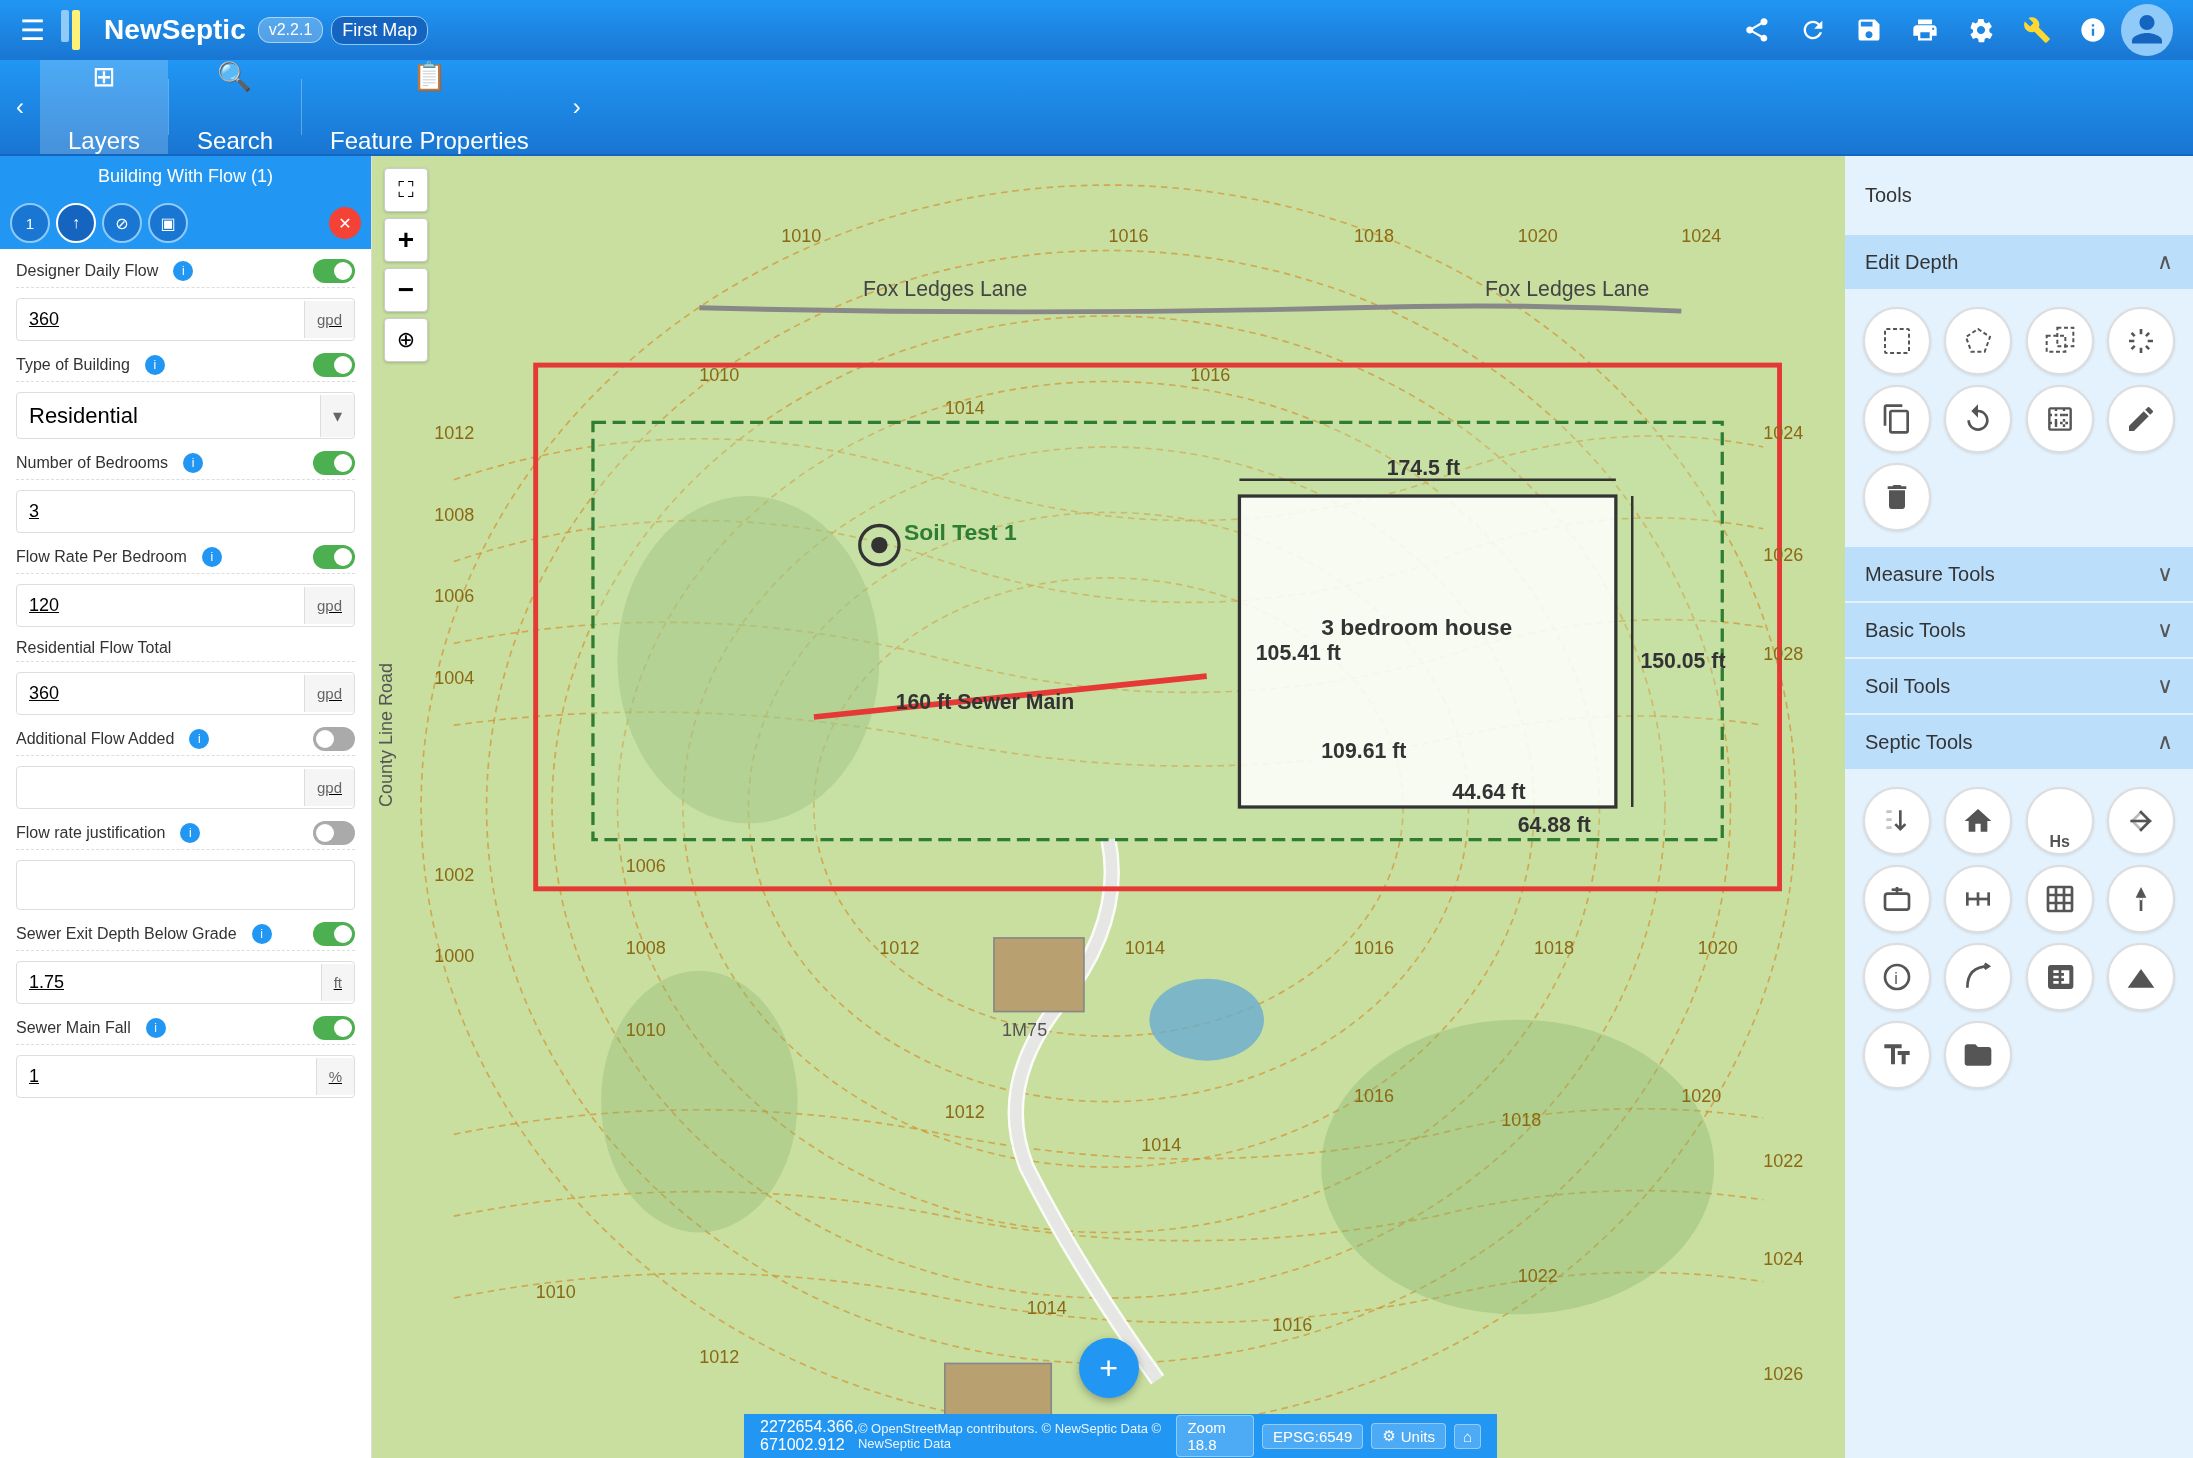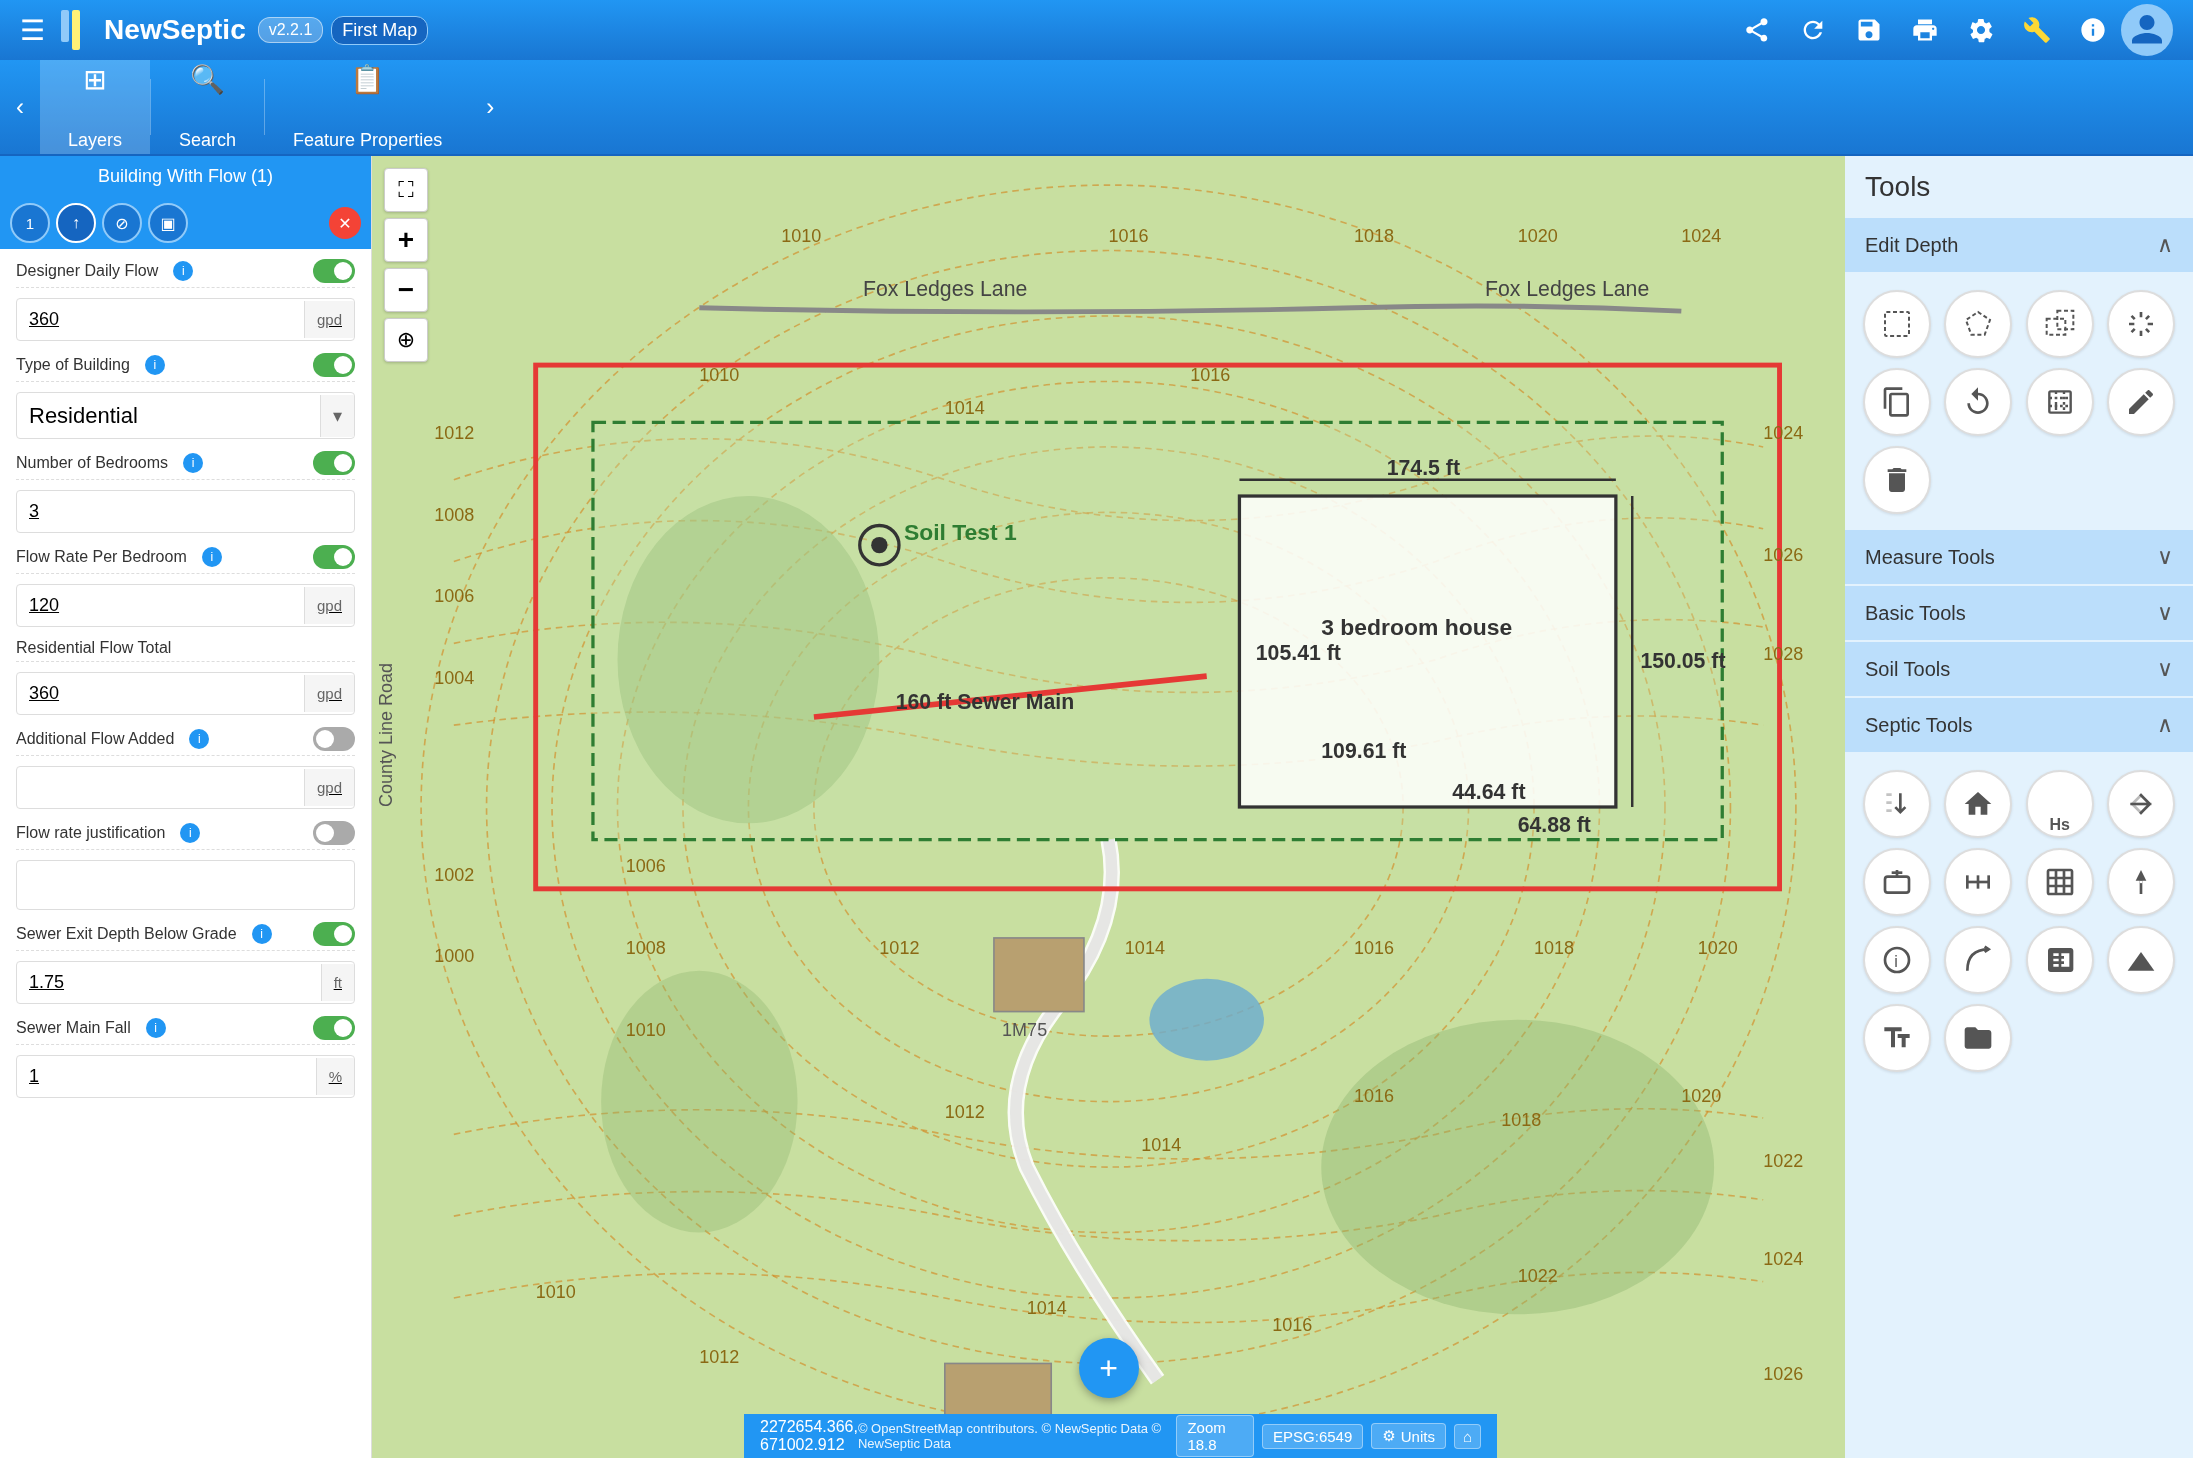--- a/index.html
+++ b/index.html
@@ -74,21 +74,21 @@
       display: flex; flex-direction: column; align-items: center; justify-content: center;
       padding: 8px 28px;
       color: white;
       cursor: pointer;
       height: 100%;
       font-size: 18px;
       gap: 6px;
     }
     .nav-tab .tab-icon { font-size: 28px; }
     .nav-tab-active { background: rgba(255,255,255,0.2); }
-    .nav-tab-label { font-size: 18px; margin-top: 28px; }
+    .nav-tab-label { font-size: 24px; margin-top: 28px; }
     .nav-tab-divider { width: 1px; background: rgba(255,255,255,0.3); height: 60%; }
     .nav-forward-btn {
       padding: 10px 16px;
       color: white;
       font-size: 24px;
       cursor: pointer;
     }
 
     
     .main-content {
@@ -272,22 +272,22 @@
     .right-panel {
       width: 348px;
       flex-shrink: 0;
       background: #E3F2FD;
       display: flex;
       flex-direction: column;
       overflow-y: auto;
     }
 
     .tools-header {
-      padding: 15px 20px;
-      font-size: 28px;
+      padding: 28px 20px;
+      font-size: 20px;
       font-weight: 500;
       color: #333;
       background: #E3F2FD;
     }
 
     .tools-section-header {
       display: flex;
       align-items: center;
       justify-content: space-between;
       padding: 14px 20px;

